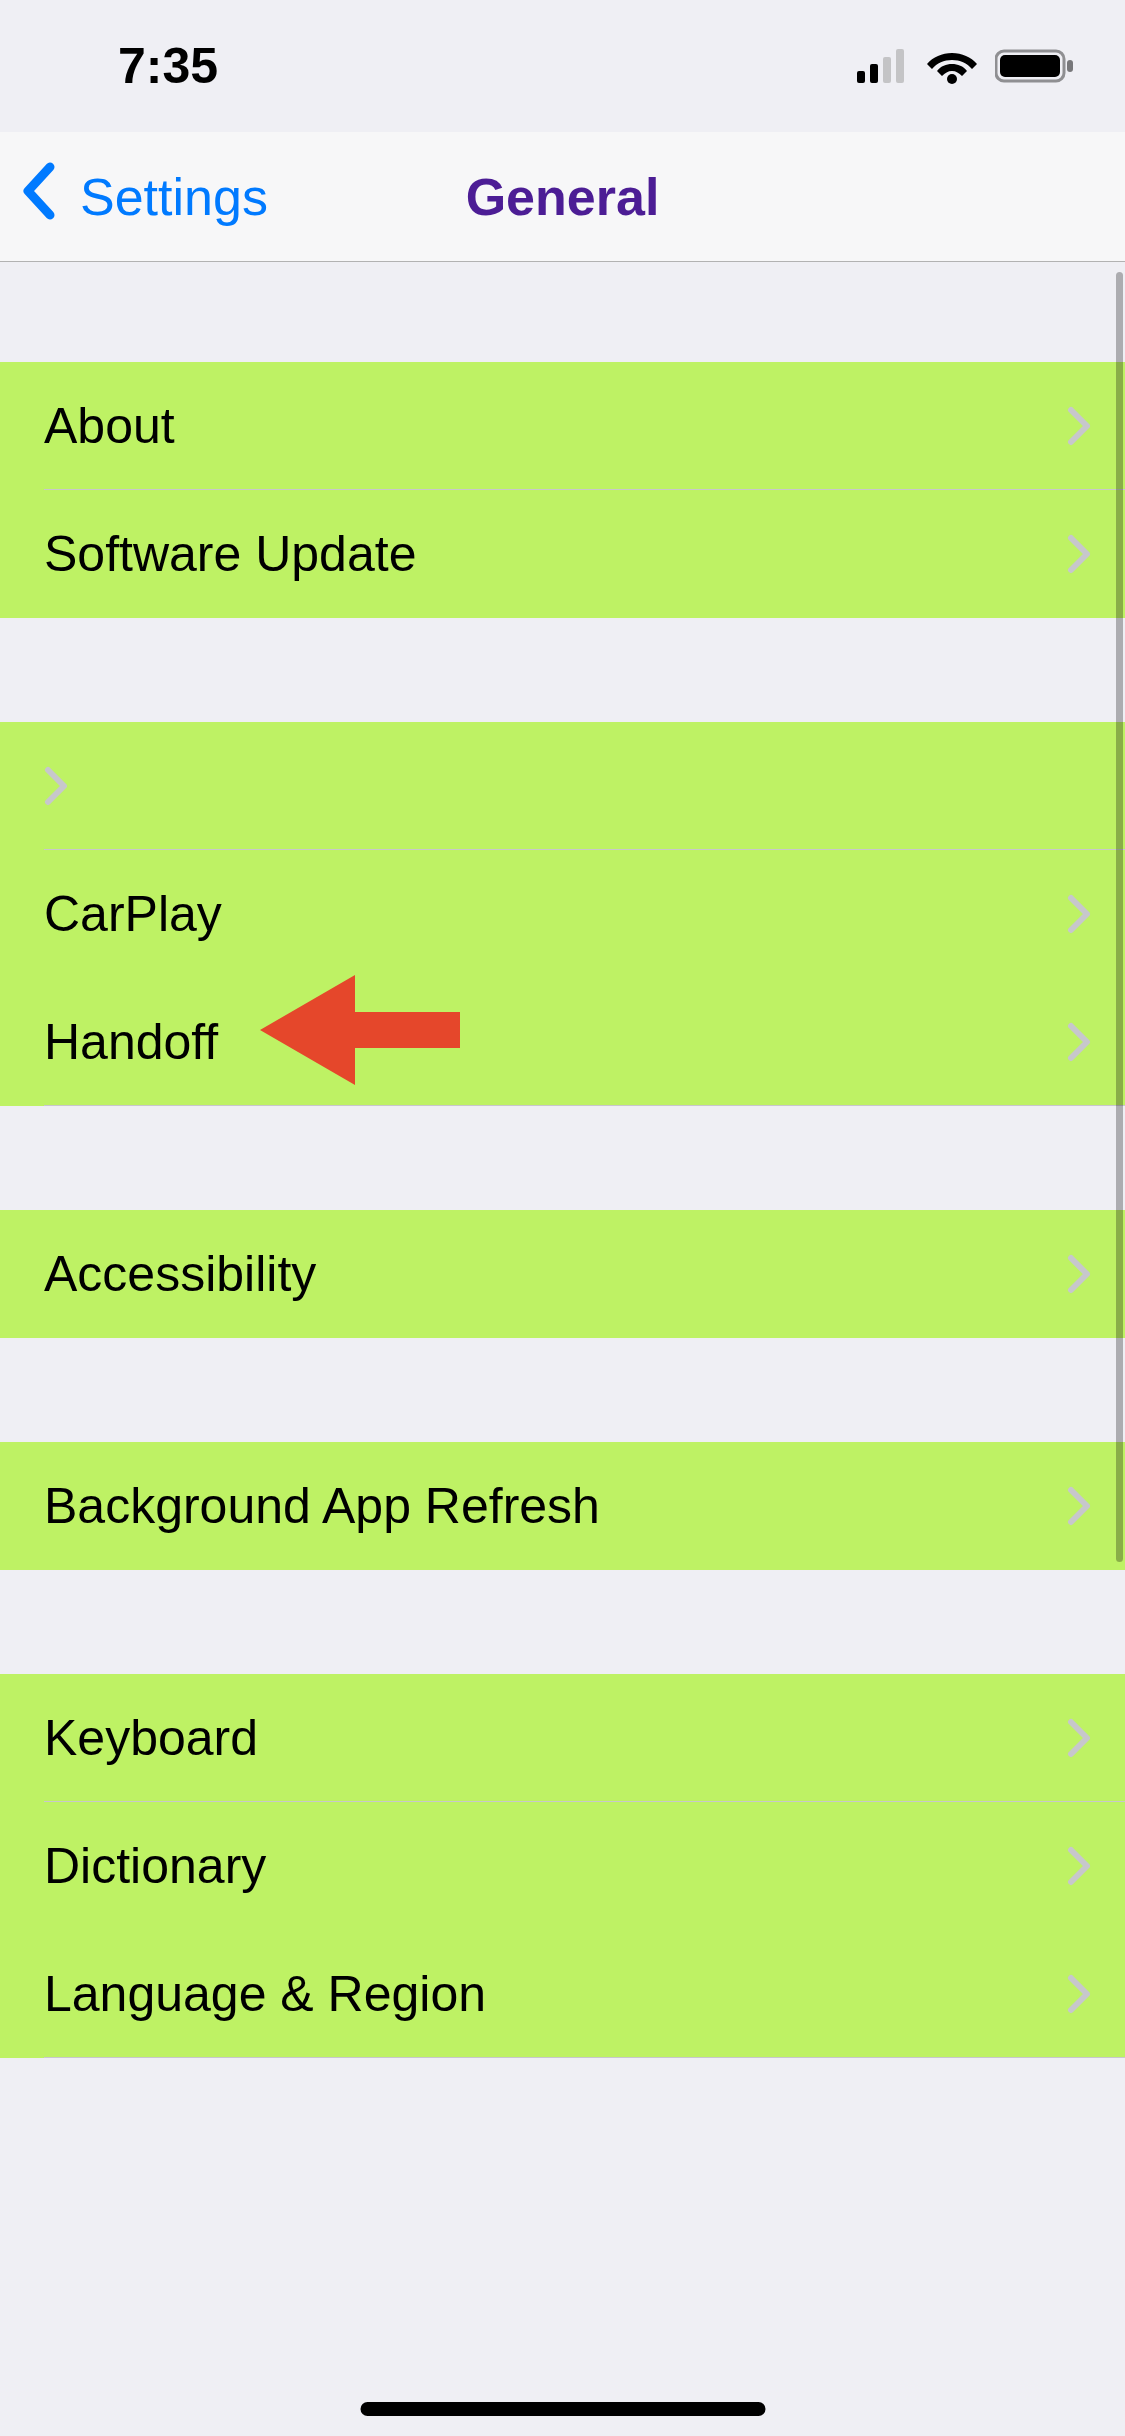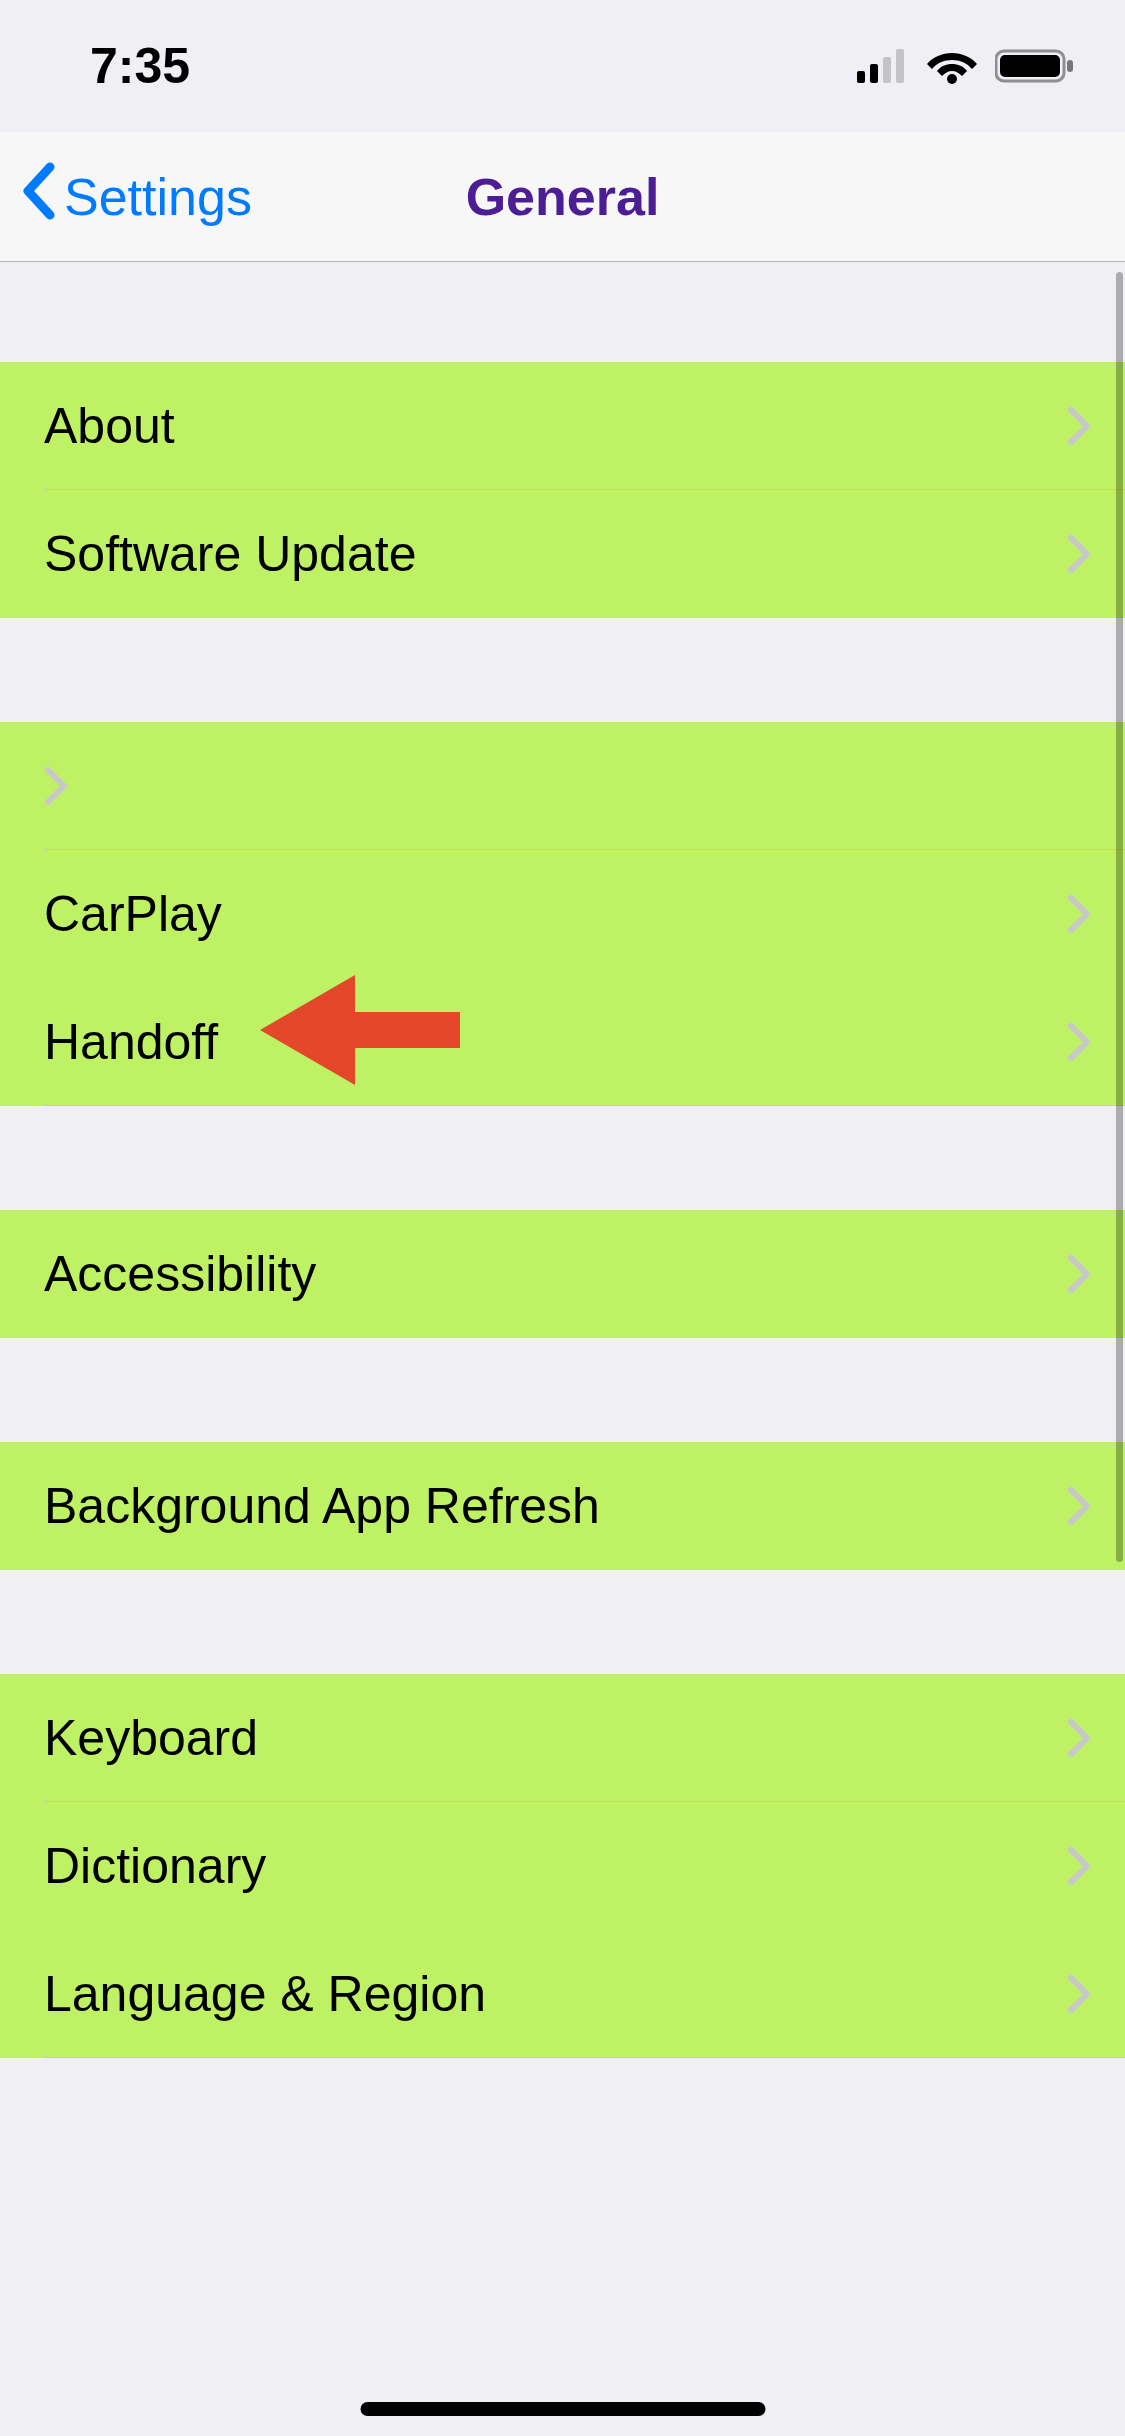--- a/index.html
+++ b/index.html
@@ -16,41 +16,42 @@
     
     .status-bar {
       height: 132px;
       display: flex;
       align-items: center;
       justify-content: space-between;
       padding: 0 50px 0 90px;
       font-size: 50px;
       font-weight: 600;
       color: #000;
+      margin-left: 28px;
     }
     .status-right {
       display: flex;
       align-items: center;
       gap: 18px;
     }
     .status-right svg { display: block; }
 
     
     .nav-bar {
       height: 130px;
       display: flex;
       align-items: center;
       position: relative;
       border-bottom: 1px solid #b2b2b2;
       background: #f7f7f8;
     }
     .nav-back {
       display: flex;
       align-items: center;
-      gap: 8px;
+      gap: 24px;
       color: #007aff;
       font-size: 52px;
       font-weight: 400;
       padding-left: 20px;
     }
     .nav-title {
       position: absolute;
       left: 0; right: 0;
       text-align: center;
       font-size: 52px;

